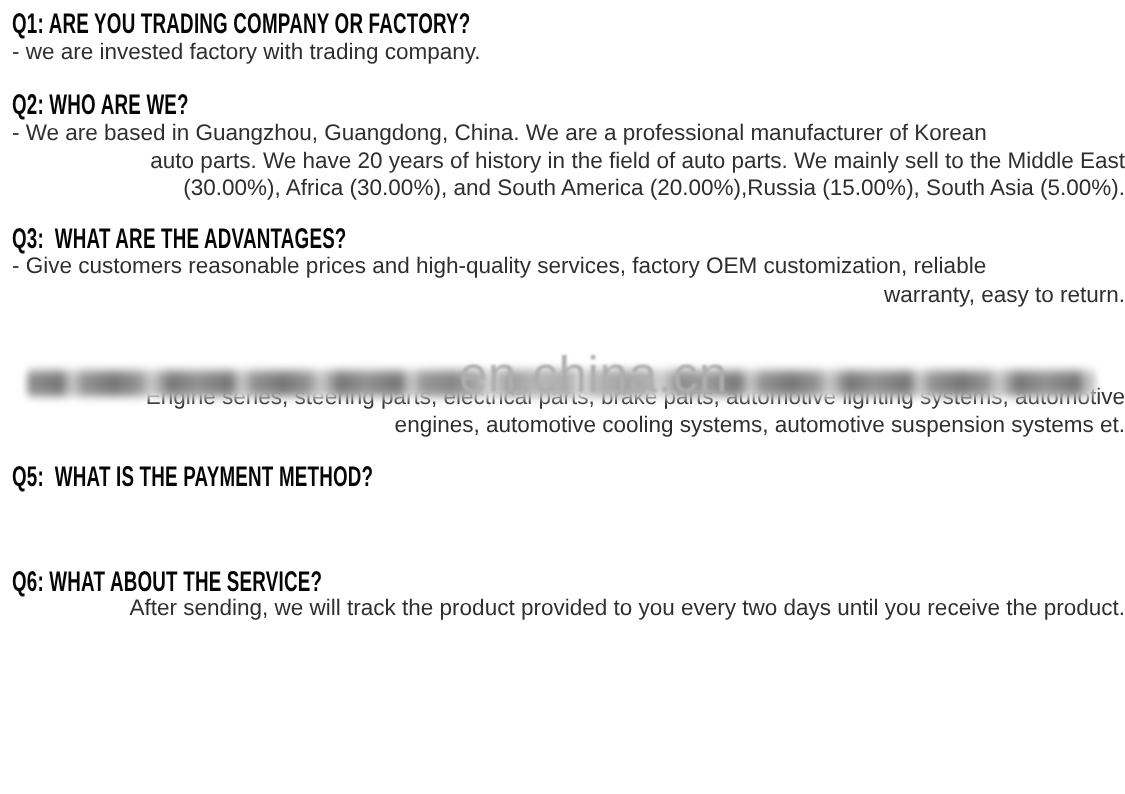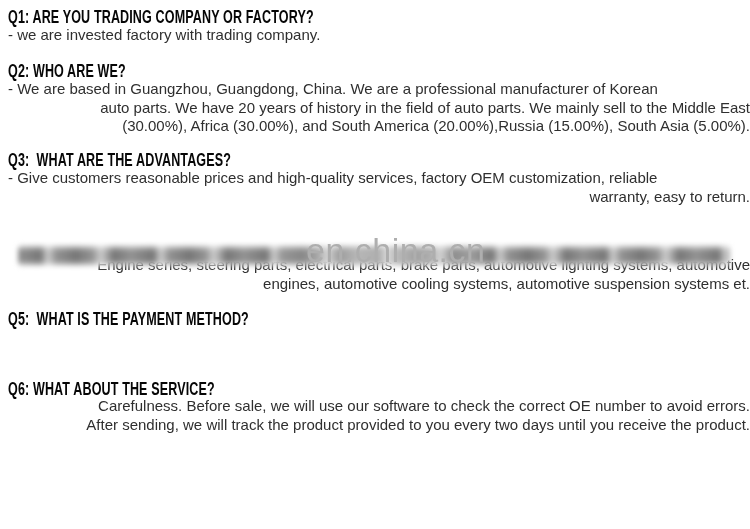--- a/index.html
+++ b/index.html
@@ -105,17 +105,16 @@
     <div class="ln cont">Engine series, steering parts, electrical parts, brake parts, automotive lighting systems, automotive</div>
     <div class="ln cont">engines, automotive cooling systems, automotive suspension systems et.</div>
   </div>
   <div class="smudge-band"></div>
   <div class="watermark">en.china.cn</div>
 
   <div class="qhead" id="h5">Q5:  WHAT IS THE PAYMENT METHOD?</div>
 
   <div class="qhead" id="h6">Q6: WHAT ABOUT THE SERVICE?</div>
   <div class="answer" id="a6">
-    <div class="ln cont">Carefulness. Before sale, we will use our software to check the correct OE number to avoid errors.</div>
     <div class="ln cont">After sending, we will track the product provided to you every two days until you receive the product.</div>
   </div>
 
 </div>
 
 </body></html>

